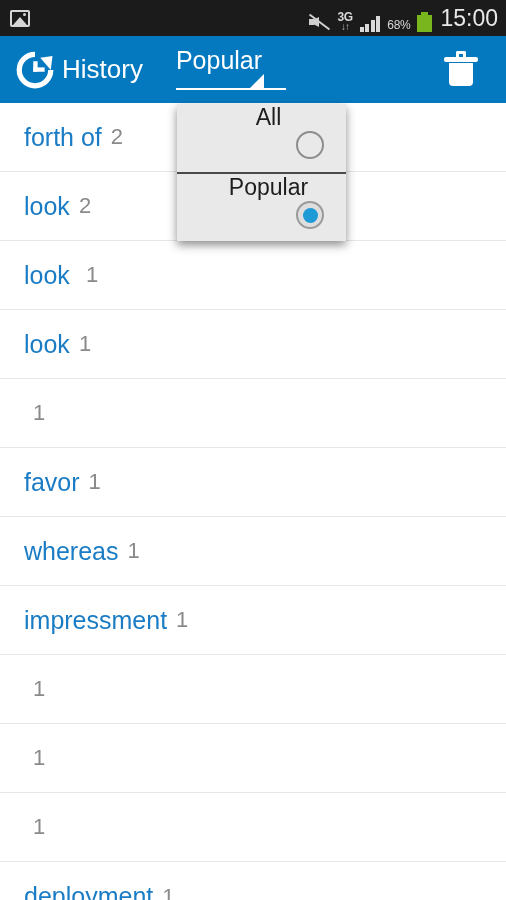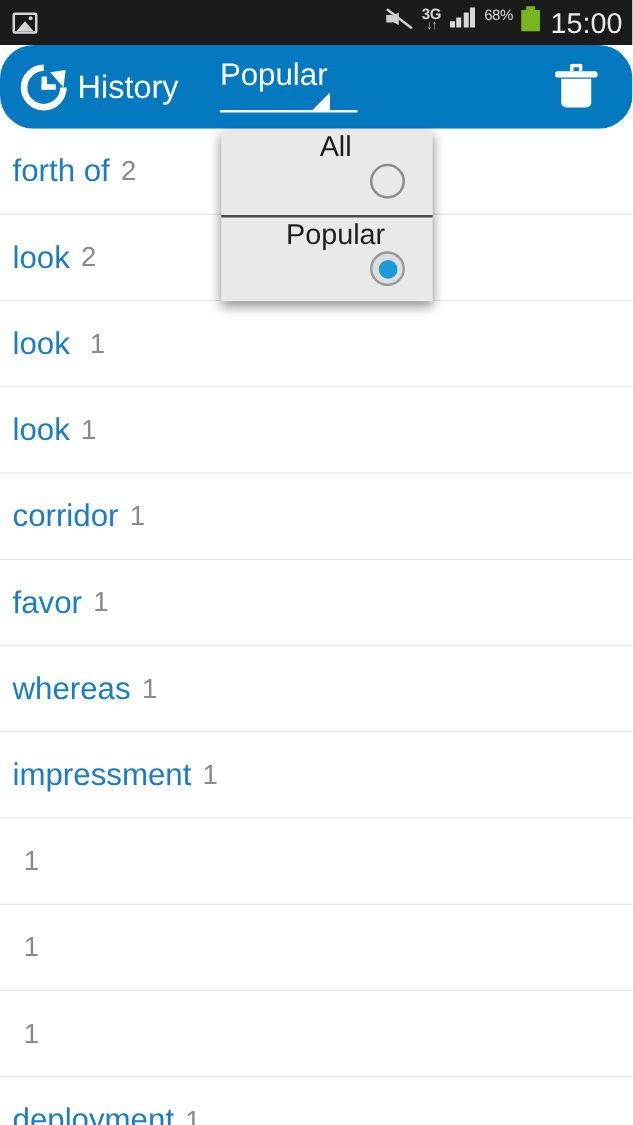--- a/index.html
+++ b/index.html
@@ -11,21 +11,21 @@
   }
   #app { position:relative; width:506px; height:900px; overflow:hidden; }
 
   
   .statusbar{
     position:absolute; top:0; left:0; width:506px; height:36px;
     background:#1b1b1b; display:flex; align-items:center;
     padding:0 8px 0 10px;
   }
   .sb-left{ display:flex; align-items:center; gap:6px; }
-  .sb-right{ margin-left:auto; display:flex; align-items:flex-start; gap:7px; }
+  .sb-right{ margin-left:auto; display:flex; align-items:flex-end; gap:7px; }
   .gallery-ico{
     width:20px; height:17px; border:2px solid #d6d6d6; border-radius:2px;
     position:relative; overflow:hidden; background:#1b1b1b;
   }
   .gallery-ico:after{
     content:""; position:absolute; left:1px; bottom:0px; width:0; height:0;
     border-left:7px solid transparent; border-right:7px solid transparent;
     border-bottom:8px solid #d6d6d6;
   }
   .gallery-ico:before{
@@ -56,21 +56,21 @@
   .batt{
     position:relative; width:15px; height:20px; border:0; background:transparent;
   }
   .batt .body{ position:absolute; left:0; top:3px; width:15px; height:17px; background:#79b61d; }
   .batt .cap{ position:absolute; left:4px; top:0px; width:7px; height:3px; background:#79b61d; }
   .clock{ color:#e9e9e9; font-size:23px; letter-spacing:0px; margin-left:1px; }
 
   
   .actionbar{
     position:absolute; top:36px; left:0; width:506px; height:67px;
-    background:#0579c0; display:flex; align-items:center; padding-left:14px;border-radius:27px;
+    background:#0579c0; display:flex; align-items:center; padding-left:14px;
   }
   .hist-ico{ width:42px; height:42px; position:relative; flex:none; }
   .bar-title{
     color:#ffffff; font-size:26px; margin-left:6px; letter-spacing:0px;
   }
   .spinner{
     position:relative; margin-left:33px; height:53px; display:flex;
     align-items:flex-start; padding-top:3px;
   }
   .spinner-label{ color:#ffffff; font-size:25px; }
@@ -92,21 +92,21 @@
   }
   .trash-body{
     position:absolute; left:5px; top:13px; width:24px; height:23px;
     background:#ffffff; border-radius:0 0 4px 4px;
   }
 
   
   .list{ position:absolute; top:103px; left:0; width:506px; height:797px; }
   .row{
     position:relative; height:69px; display:flex; align-items:center;
-    padding-left:10px; border-bottom:1px solid #e6e6e6; background:#fff;
+    padding-left:24px; border-bottom:1px solid #e6e6e6; background:#fff;
   }
   .row:last-child{ border-bottom:none; }
   .word{ color:#1a7cc4; font-size:25px; }
   .count{ color:#8a8a8a; font-size:22px; margin-left:9px; }
   .count.wide{ margin-left:16px; }
 
   
   .dropdown{
     position:absolute; left:177px; top:104px; width:169px; height:137px;
     background:#e9e9e9; box-shadow:0 4px 9px rgba(0,0,0,0.45);
@@ -201,21 +201,20 @@
     </div>
     <div class="row">
       <span class="word">look</span>
       <span class="count wide">1</span>
     </div>
     <div class="row">
       <span class="word">look</span>
       <span class="count">1</span>
     </div>
     <div class="row">
-      <span class="word">corridor</span>
       <span class="count">1</span>
     </div>
     <div class="row">
       <span class="word">favor</span>
       <span class="count">1</span>
     </div>
     <div class="row">
       <span class="word">whereas</span>
       <span class="count">1</span>
     </div>

